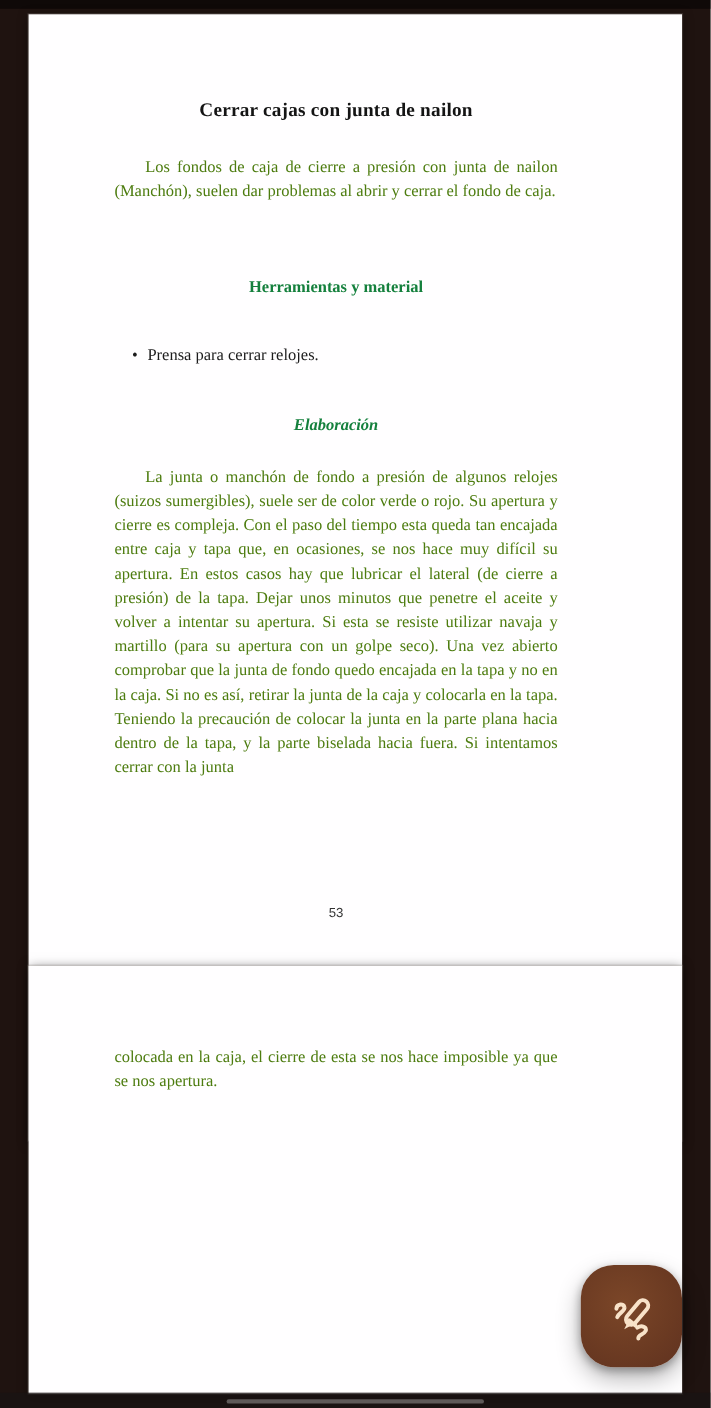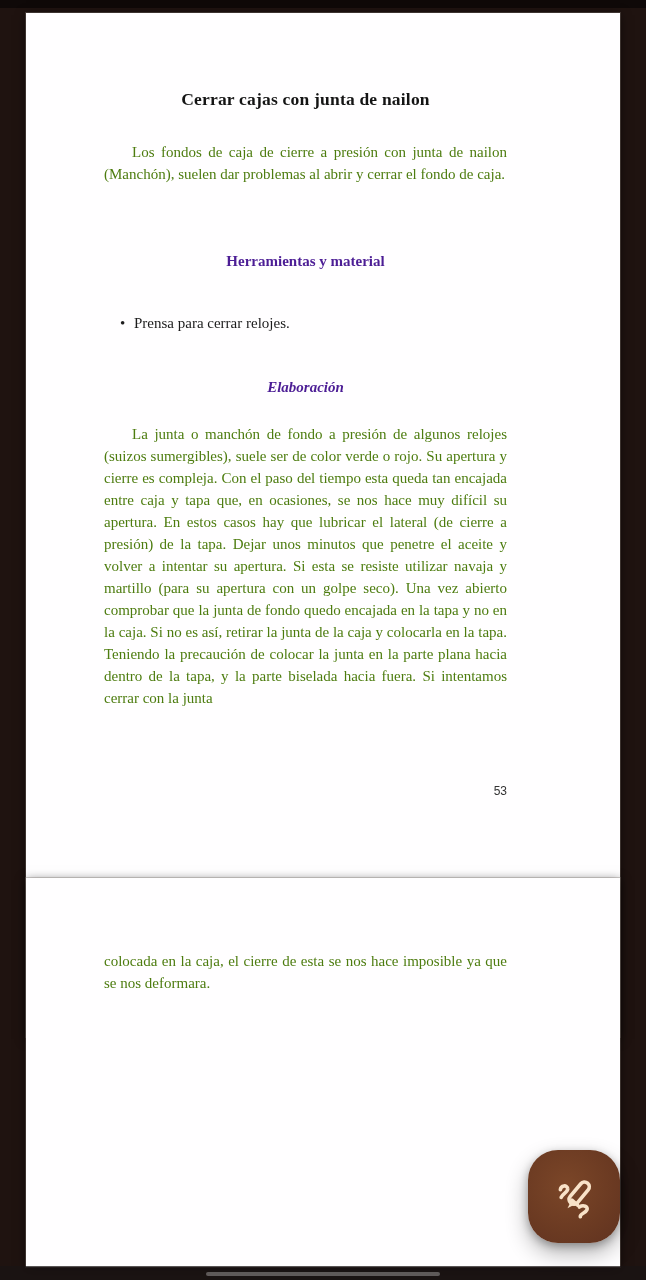--- a/index.html
+++ b/index.html
@@ -48,21 +48,21 @@
   }
   .indent { text-indent: 28px; }
 
   .para-intro { top: 128px; }
   .para-main  { top: 410px; }
   .para-cont  { top: 72px; }
 
   .subheading {
     font: bold 15px/18px "Liberation Serif", serif;
     text-align: center;
-    color: #4c1d95;
+    color: #15803d;
   }
   .h-tools { top: 239px; }
   .h-process { top: 365px; font-style: italic; }
 
   .bullet-row {
     top: 300px;
     font: 15px/20px "Liberation Serif", serif;
     color: #1c1c1c;
     padding-left: 18px;
     margin-left: 12px;
@@ -85,23 +85,23 @@
     top: 749px;
     display: block;
     font: 11.5px/15px "Liberation Sans", sans-serif;
     text-align: center;
     color: #3c3b99;
     text-decoration: underline;
     cursor: pointer;
   }
 
   .page-number {
-    top: 771px;
+    top: 810px;
     font: 12px/15px "Liberation Sans", sans-serif;
-    text-align: right;
+    text-align: center;
     color: #333333;
   }
 
   .fab {
     position: absolute;
     left: 528px;
     top: 1150px;
     width: 92px;
     height: 93px;
     border: none;
@@ -155,21 +155,21 @@
     <h2 class="abs subheading h-process">Elaboración</h2>
 
     <p class="abs body-text indent para-main">La junta o manchón de fondo a presión de algunos relojes (suizos sumergibles), suele ser de color verde o rojo. Su apertura y cierre es compleja. Con el paso del tiempo esta queda tan encajada entre caja y tapa que, en ocasiones, se nos hace muy difícil su apertura. En estos casos hay que lubricar el lateral (de cierre a presión) de la tapa. Dejar unos minutos que penetre el aceite y volver a intentar su apertura. Si esta se resiste utilizar navaja y martillo (para su apertura con un golpe seco). Una vez abierto comprobar que la junta de fondo quedo encajada en la tapa y no en la caja. Si no es así, retirar la junta de la caja y colocarla en la tapa. Teniendo la precaución de colocar la junta en la parte plana hacia dentro de la tapa, y la parte biselada hacia fuera. Si intentamos cerrar con la junta</p>
 
 
 
     <div class="abs page-number">53</div>
   </div>
 
   <div class="page page2">
-    <p class="abs body-text para-cont">colocada en la caja, el cierre de esta se nos hace imposible ya que se nos deformara.</p>
+    <p class="abs body-text para-cont">colocada en la caja, el cierre de esta se nos hace imposible ya que se nos apertura.</p>
   </div>
 
   <button class="fab">
     <svg width="46" height="46" viewBox="0 0 24 24" fill="none" stroke="#f8e2c8" stroke-width="1.9" stroke-linecap="round" stroke-linejoin="round">
 
       <path d="M4.9 8.2 C5.1 5.9 8.4 5.5 8.7 7.6 C9.0 9.4 6.1 10.1 5.3 12.2"></path>
 
       <rect x="12.2" y="3.2" width="5.0" height="13.6" rx="2.5" transform="rotate(40 14.7 10)"></rect>
 
       <line x1="10.9" y1="13.7" x2="13.9" y2="16.2"></line>

